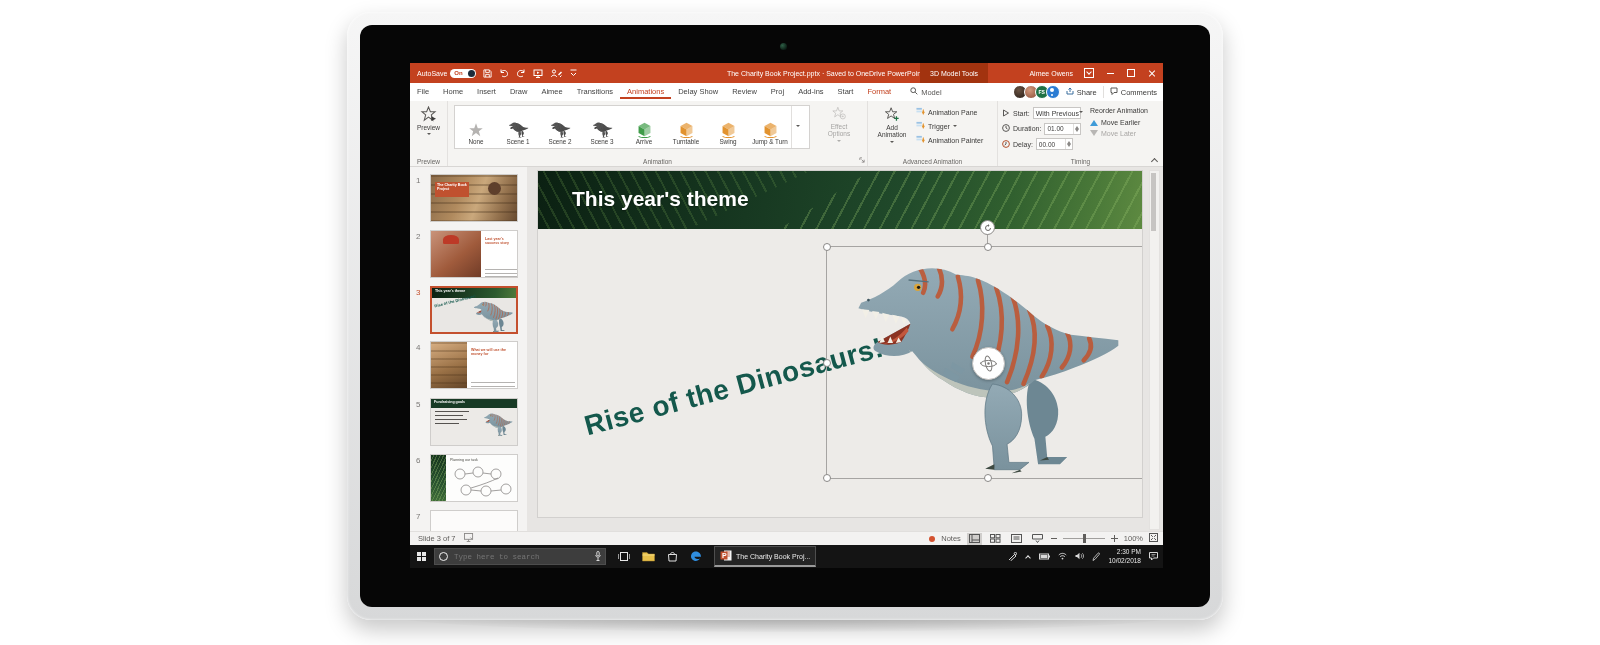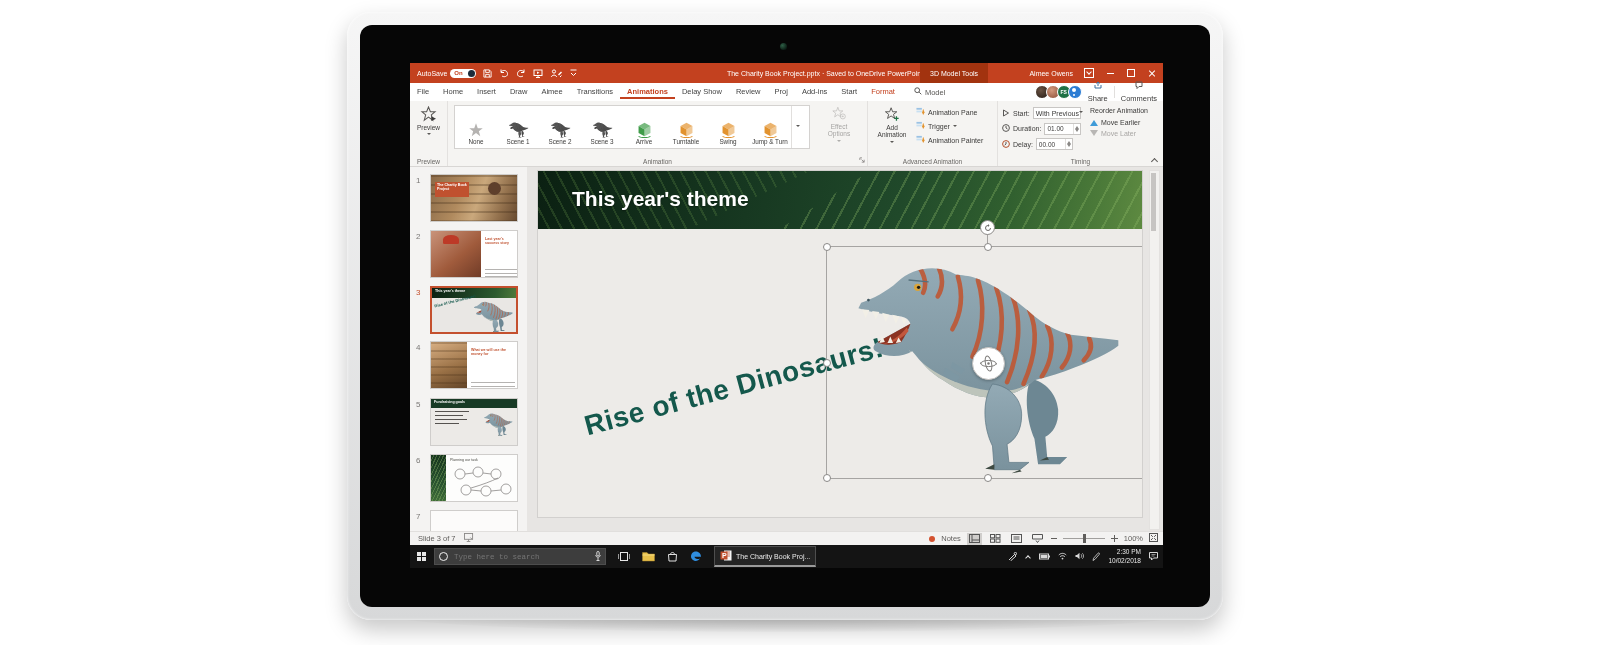--- a/index.html
+++ b/index.html
@@ -34,32 +34,32 @@
   .closex{position:relative;width:8px;height:8px;}
   .closex i{position:absolute;left:0;top:3.5px;width:8px;height:1px;background:#fff;}
   .closex i:first-child{transform:rotate(45deg);} .closex i:last-child{transform:rotate(-45deg);}
   .ribdisp{width:9px;height:8px;border:1px solid #fff;position:relative;}
   .ribdisp::after{content:"";position:absolute;left:2px;top:1px;width:3px;height:3px;border-right:1px solid #fff;border-bottom:1px solid #fff;transform:rotate(45deg);}
 
   
   .tabrow{position:absolute;left:0;top:20px;width:753px;height:18px;background:#fff;border-bottom:1px solid #e1dfdd;
         display:flex;align-items:center;font-size:7.5px;color:#444;}
   .tab{padding:2px 7px 3px 7px;cursor:default;}
-  .tab.active{color:#c3411f;border-bottom:2px solid #c3411f;padding-bottom:1px;font-weight:bold;}
+  .tab.active{color:#c3411f;border-bottom:2px solid #c3411f;padding-bottom:1px;font-weight:normal;}
   .tab.contextual{color:#c3411f;}
   .searchbox{display:flex;align-items:center;gap:3px;margin-left:12px;color:#5a5856;}
   .tr-right{position:absolute;right:6px;display:flex;align-items:center;gap:6px;}
   .avatars{display:flex;}
   .av{width:12px;height:12px;border-radius:50%;border:1px solid #fff;margin-left:-3px;display:flex;align-items:center;justify-content:center;color:#fff;font-size:5px;font-weight:bold;}
   .av1{background:radial-gradient(circle at 40% 35%,#6b5444,#241a14);margin-left:0;}
   .av2{background:radial-gradient(circle at 40% 35%,#d49a7e,#8a4d36);}
   .av3{background:#1e7145;}
   .av4{background:#2b7cd3;position:relative;}
   .av4::after{content:"";position:absolute;left:3.5px;top:2px;width:4px;height:4px;border-radius:50%;background:#fff;box-shadow:0 5px 0 -1px #fff;}
-  .share,.comments{display:flex;align-items:center;gap:3px;color:#3b3a39;flex-direction:column;}
+  .share,.comments{display:flex;align-items:center;gap:3px;color:#3b3a39;}
   .vsep{width:1px;height:12px;background:#e1dfdd;}
 
   
   .ribbon{position:absolute;left:0;top:38px;width:753px;height:65px;background:#f5f4f2;border-bottom:1px solid #d8d6d4;display:flex;}
   .grp{position:relative;border-right:1px solid #e3e1df;height:100%;box-sizing:border-box;}
   .grp-label{position:absolute;bottom:1px;left:0;right:0;text-align:center;font-size:6.5px;color:#696764;}
   .g-preview{width:38px;display:flex;flex-direction:column;align-items:center;padding-top:5px;}
   .btn-label{font-size:6.5px;color:#3b3a39;text-align:center;margin-top:2px;line-height:1.15;}
   .caret{display:inline-block;width:0;height:0;border:2.5px solid transparent;border-top-color:#5a5856;margin-top:2px;}
   .g-anim{width:420px;}

